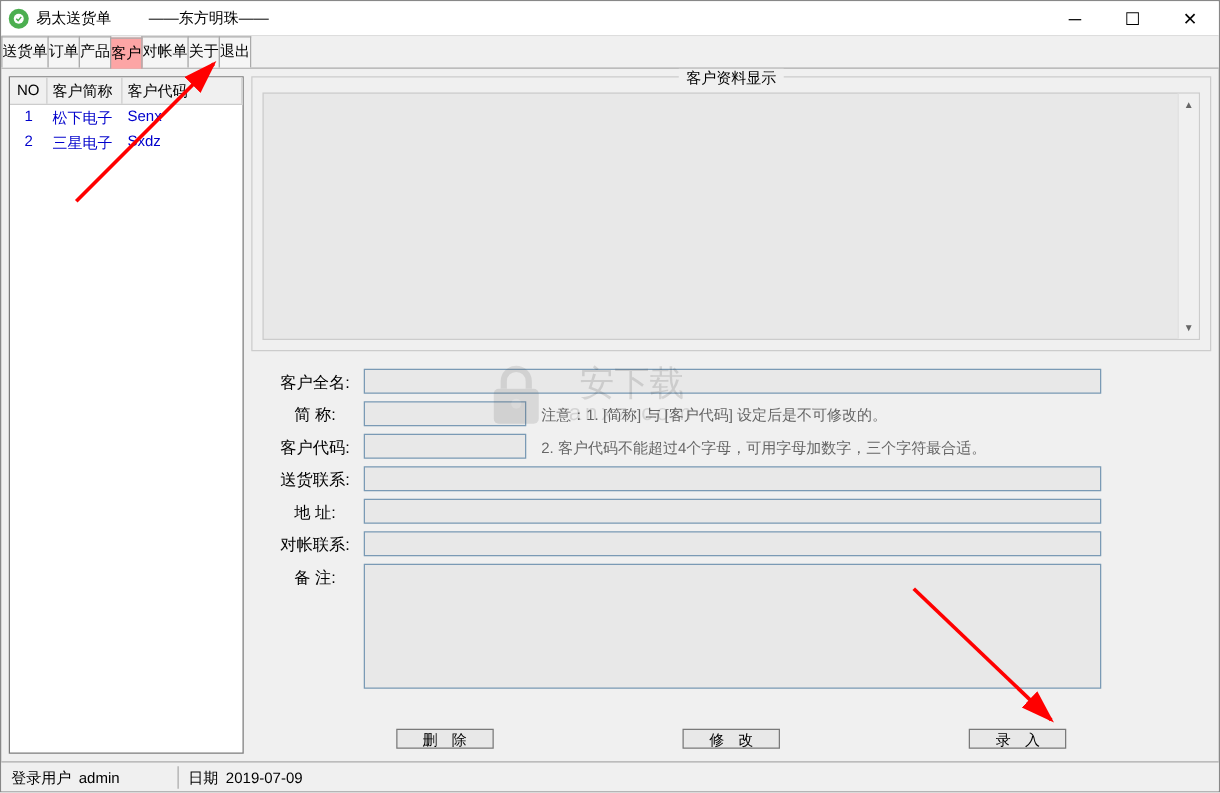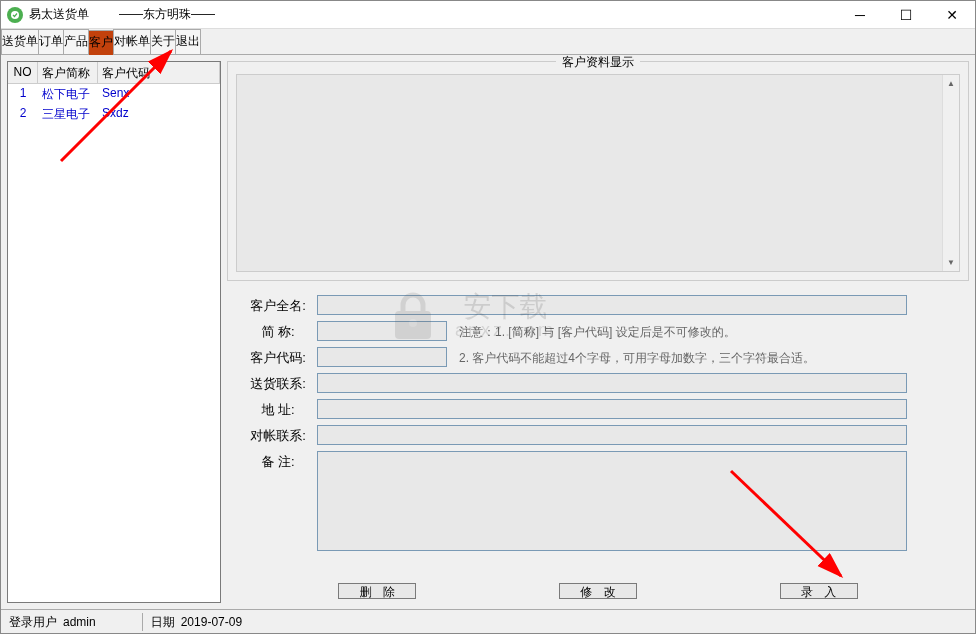--- a/index.html
+++ b/index.html
@@ -7,23 +7,23 @@
 .window { width: 976px; height: 634px; border: 1px solid #888; background: #f0f0f0; display: flex; flex-direction: column; position: relative; }
 .titlebar { height: 28px; background: #fff; display: flex; align-items: center; border-bottom: 1px solid #ddd; }
 .titlebar .icon { width: 16px; height: 16px; margin: 0 6px; background: #4caf50; border-radius: 50%; display: flex; align-items: center; justify-content: center; }
 .titlebar .icon svg { width: 10px; height: 10px; }
 .titlebar .title { font-size: 12px; }
 .titlebar .subtitle { margin-left: 30px; font-size: 12px; }
 .titlebar .spacer { flex: 1; }
 .winbtn { width: 46px; height: 28px; display: flex; align-items: center; justify-content: center; font-size: 14px; font-family: Arial; cursor: default; }
 .tabs { height: 26px; background: #f0f0f0; display: flex; border-bottom: 1px solid #aaa; }
 .tab { padding: 0 0; height: 25px; line-height: 23px; border: 1px solid #aaa; border-bottom: none; margin-right: -1px; background: #f5f5f5; cursor: default; font-size: 12px; }
-.tab.active { background: #c2410c; position: relative; top: 1px; border-top: 1px solid #aaa; }
+.tab.active { background: #fca5a5; position: relative; top: 1px; border-top: 1px solid #aaa; }
 .content { flex: 1; display: flex; padding: 6px; gap: 6px; overflow: hidden; }
-.left-panel { width: 214px; border: 1px solid #7a7a7a; background: #fff; display: flex; flex-direction: column; }
+.left-panel { width: 188px; border: 1px solid #7a7a7a; background: #fff; display: flex; flex-direction: column; }
 .table-head { display: flex; background: #f0f0f0; border-bottom: 1px solid #ccc; height: 22px; }
 .th { padding: 3px 4px; border-right: 1px solid #ccc; font-size: 12px; }
 .col-no { width: 30px; text-align: center; }
 .col-name { width: 60px; }
 .col-code { flex: 1; }
 .table-body { flex: 1; overflow: auto; }
 .tr { display: flex; height: 20px; }
 .td { padding: 2px 4px; font-size: 12px; color: #0000cc; }
 .right-panel { flex: 1; display: flex; flex-direction: column; gap: 6px; }
 .group1 { height: 220px; border: 1px solid #ccc; background: #f0f0f0; position: relative; padding: 12px 8px 8px 8px; }

